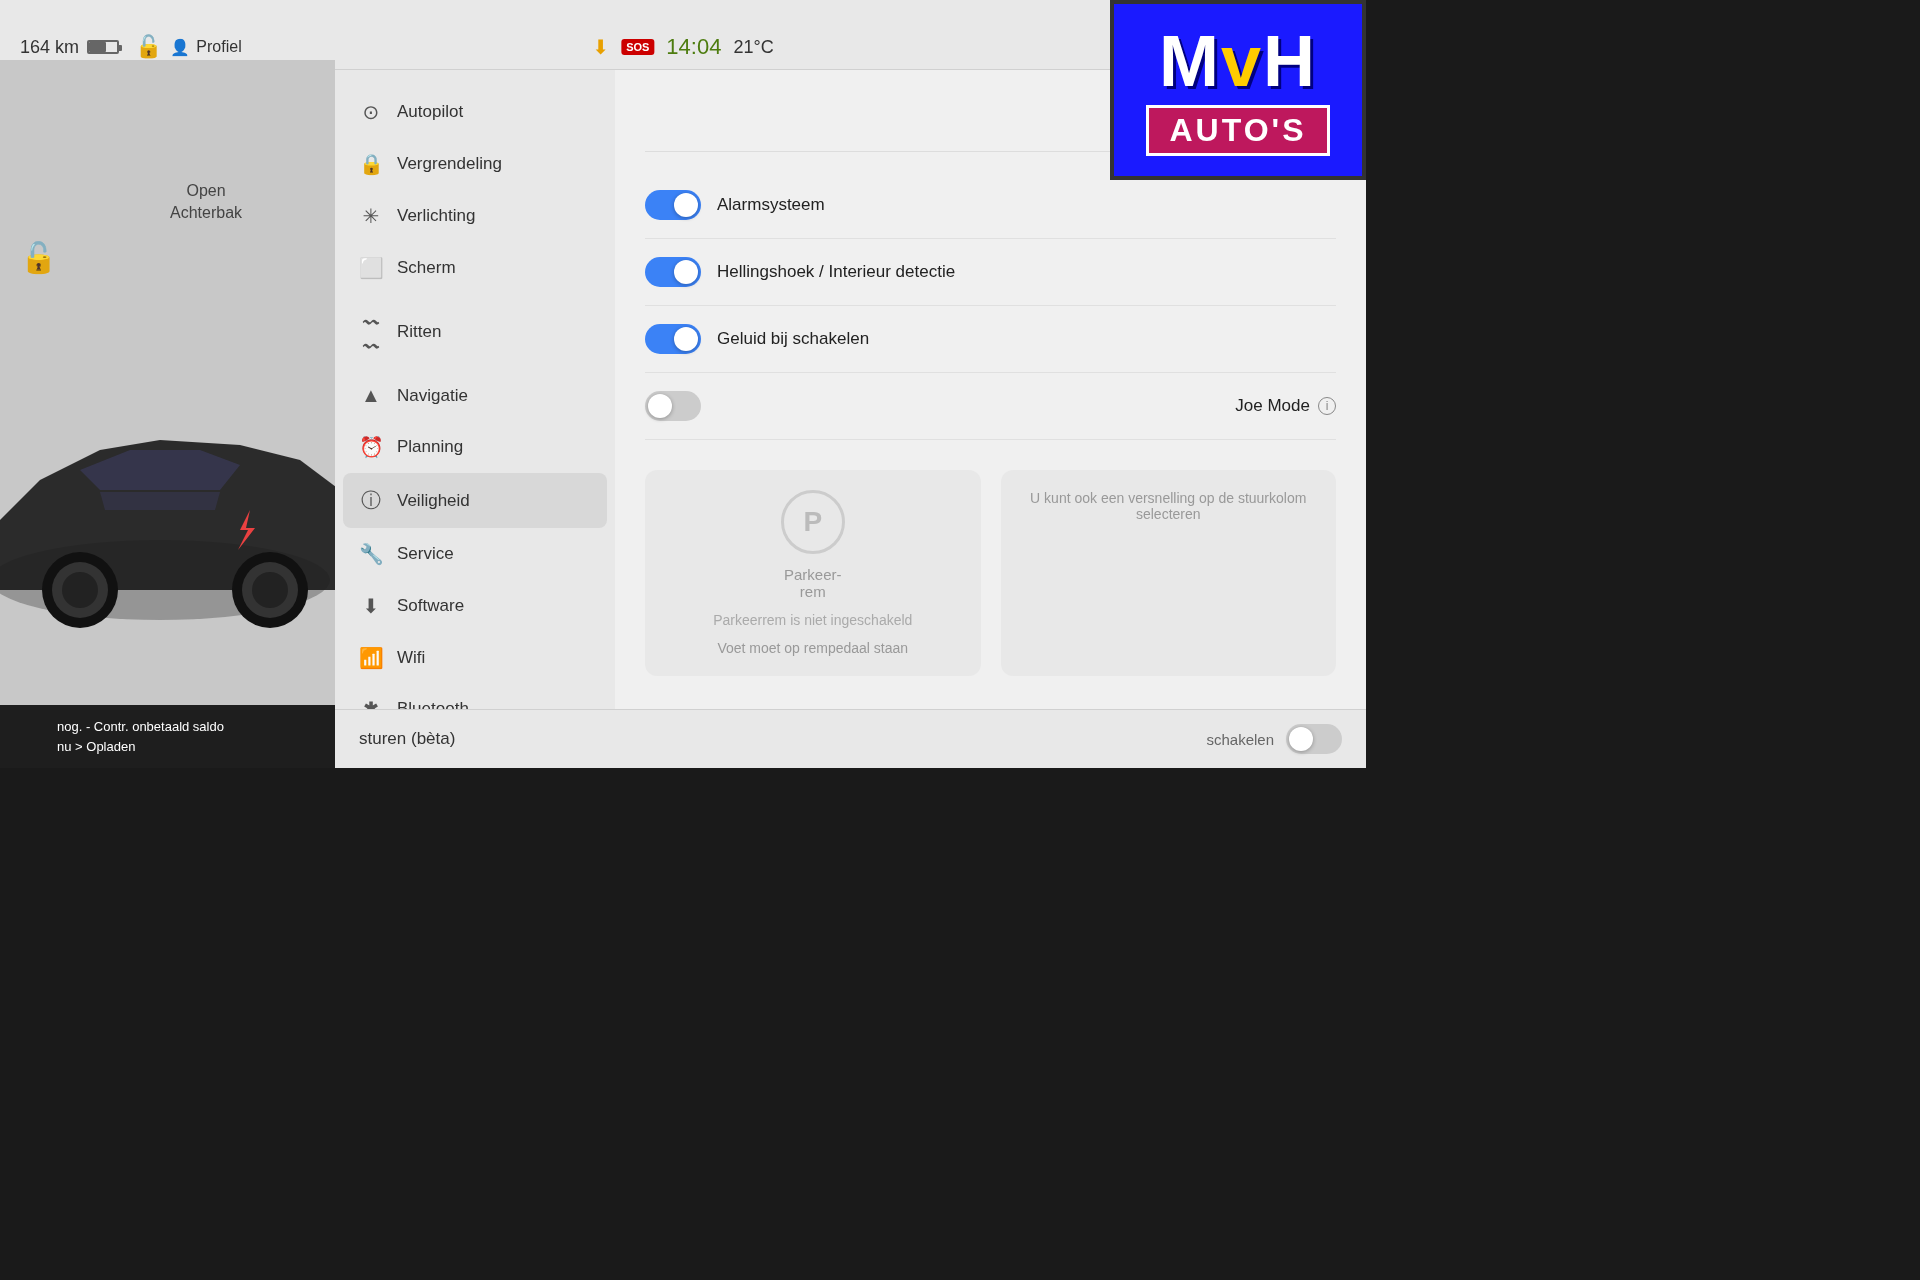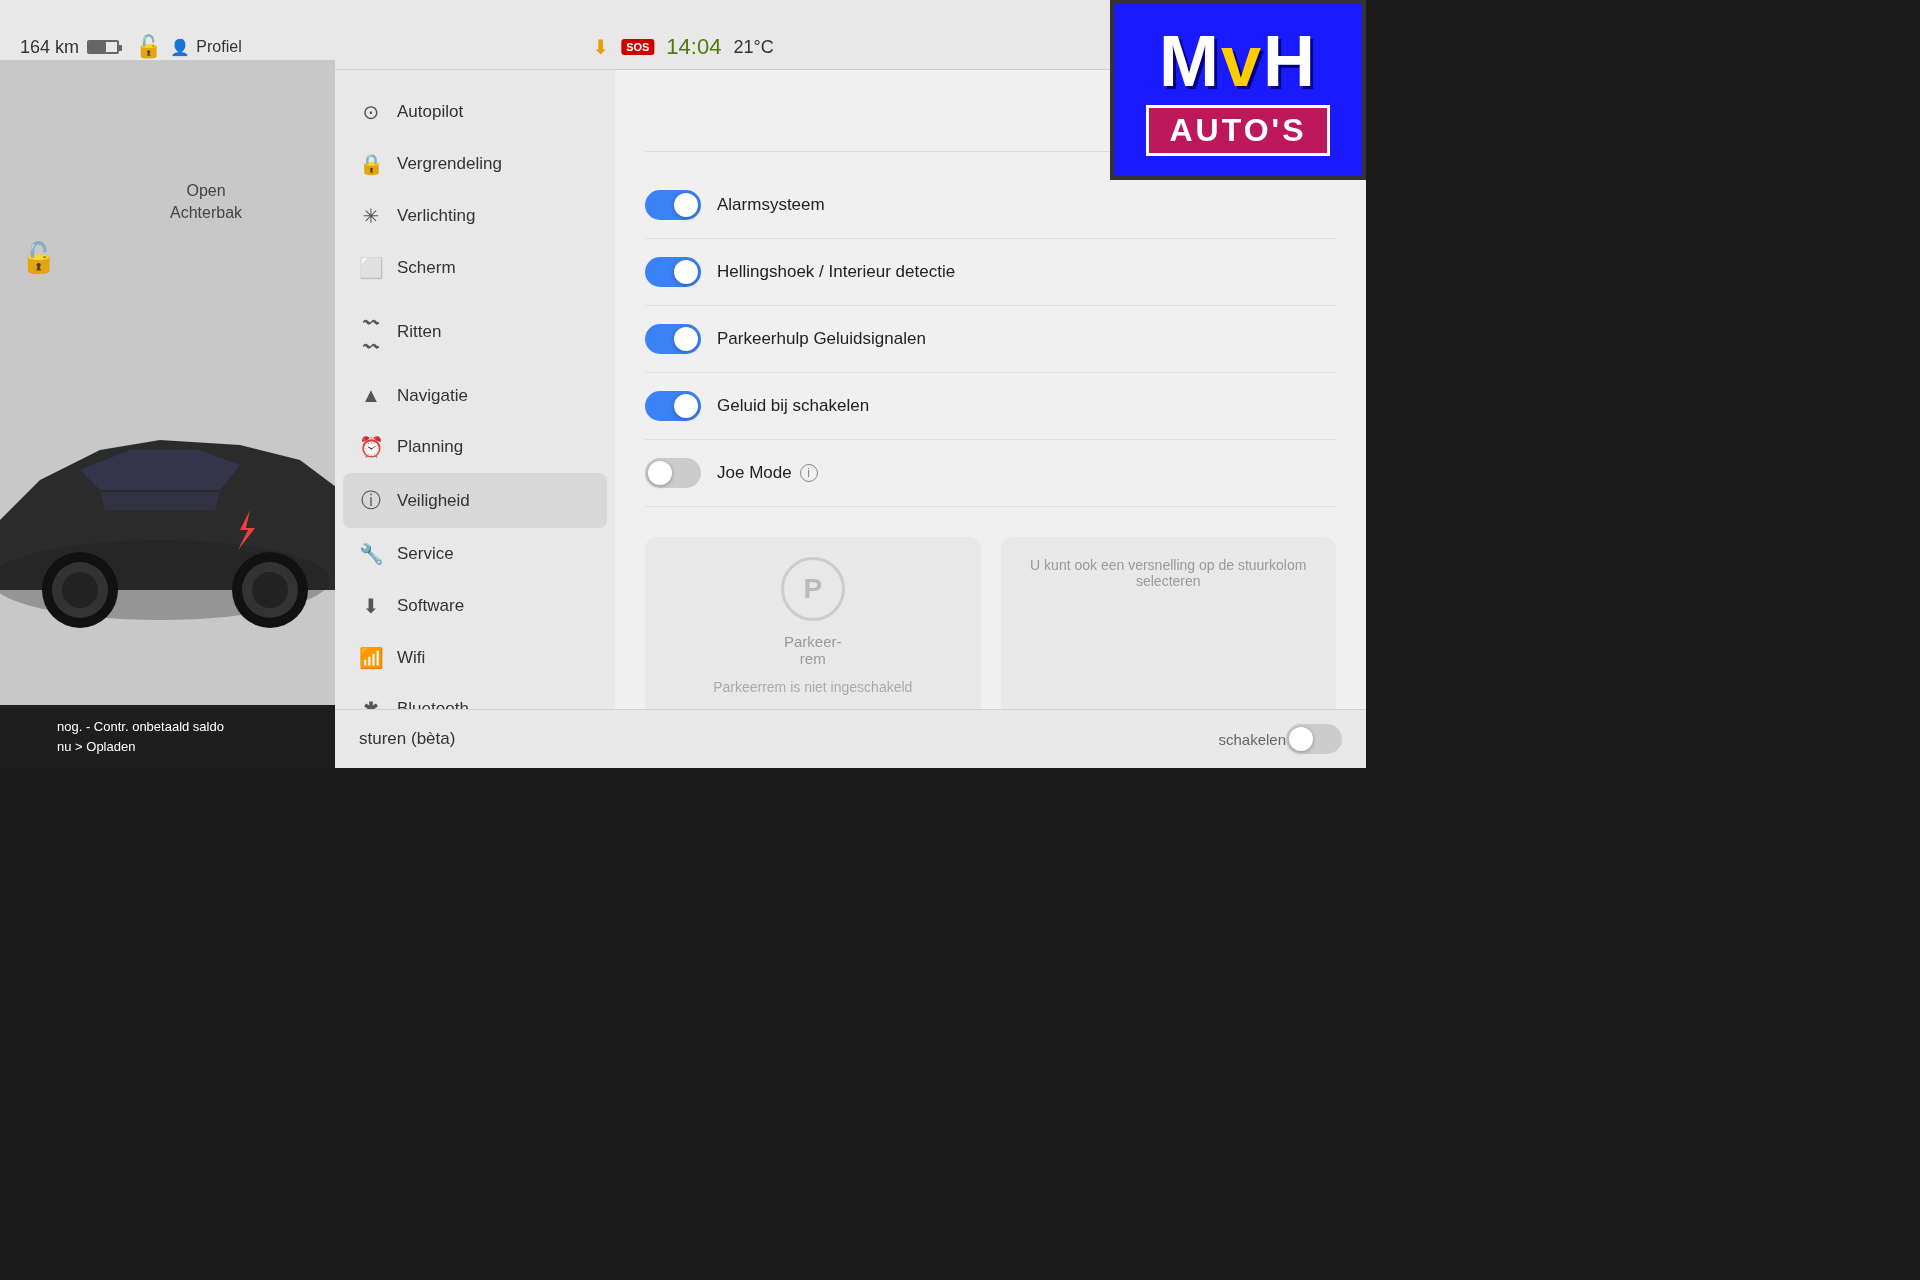--- a/index.html
+++ b/index.html
@@ -215,20 +215,21 @@
     }
 
     
     .settings-section {
       margin-top: 20px;
     }
 
     .setting-row {
       display: flex;
       align-items: center;
+      justify-content: space-between;
       padding: 18px 0;
       border-bottom: 1px solid #e0e0e0;
     }
 
     .setting-label {
       font-size: 17px;
       color: #222;
       flex: 1;
     }
 
@@ -584,26 +585,20 @@
           <span class="setting-label" style="margin-left:16px;">Alarmsysteem</span>
         </div>
 
         <div class="setting-row">
           <div class="toggle-switch on">
             <div class="toggle-knob"></div>
           </div>
           <span class="setting-label" style="margin-left:16px;">Hellingshoek / Interieur detectie</span>
         </div>
 
-        <div class="setting-row">
-          <div class="toggle-switch on">
-            <div class="toggle-knob"></div>
-          </div>
-          <span class="setting-label" style="margin-left:16px;">Parkeerhulp Geluidsignalen</span>
-        </div>
 
         <div class="setting-row">
           <div class="toggle-switch on">
             <div class="toggle-knob"></div>
           </div>
           <span class="setting-label" style="margin-left:16px;">Geluid bij schakelen</span>
         </div>
 
         <div class="setting-row">
           <div class="toggle-switch off">
@@ -629,21 +624,21 @@
 
         <div class="parking-card">
           <div style="font-size:14px;color:#999;text-align:center;">U kunt ook een versnelling op de stuurkolom selecteren</div>
         </div>
       </div>
     </div>
   </div>
 
   <div style="position:absolute;bottom:0;left:0;right:0;background:#e8e8e8;padding:14px 24px;display:flex;align-items:center;justify-content:space-between;border-top:1px solid #d0d0d0;">
     <span style="font-size:17px;color:#333;">sturen (bèta)</span>
-    <div style="display:flex;align-items:center;">
+    <div style="display:flex;align-items:center;gap:12px;">
       <span style="font-size:15px;color:#666;">schakelen</span>
       <div class="toggle-switch off">
         <div class="toggle-knob"></div>
       </div>
     </div>
   </div>
 </div>
 
 <div class="mvh-logo">
   <div class="mvh-text">

